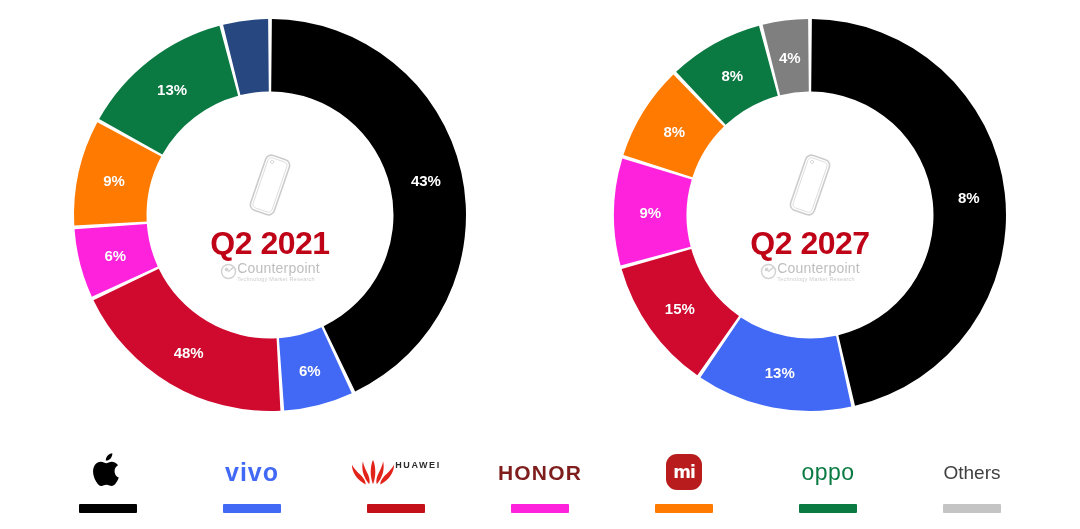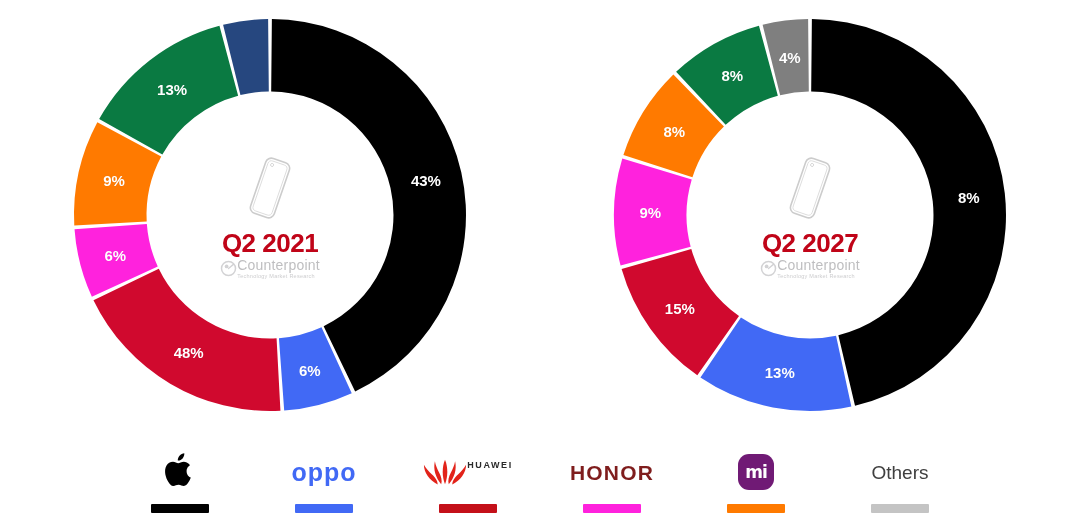--- a/index.html
+++ b/index.html
@@ -38,21 +38,21 @@
     left: 0; top: 0;
     width: 420px; height: 415px;
     display: flex;
     flex-direction: column;
     align-items: center;
     justify-content: center;
     pointer-events: none;
   }
   .phone-icon { margin-bottom: 6px; }
   .period-title {
-    font-size: 26px;
+    font-size: 32px;
     font-weight: bold;
     color: #c00418;
     letter-spacing: -0.5px;
     line-height: 1;
     margin-bottom: 2px;
     white-space: nowrap;
   }
   .cp-logo {
     display: flex;
     align-items: center;
@@ -139,21 +139,21 @@
   .huawei-mark { display: flex; flex-direction: row; align-items: flex-start; }
   .huawei-word {
     font-size: 9px;
     font-weight: bold;
     color: #2b2b2b;
     letter-spacing: 1.6px;
     margin-top: 1px;
   }
   .mi-badge {
     width: 36px; height: 36px;
-    background: #701a75;
+    background: #b91c1c;
     border-radius: 11px;
     display: flex;
     align-items: center;
     justify-content: center;
   }
   .mi-text {
     color: #ffffff;
     font-size: 17px;
     font-weight: bold;
     letter-spacing: -1px;
@@ -272,21 +272,21 @@
         <svg width="34" height="40" viewBox="0 0 34 40">
           <path d="M19.6 6.4c1.1-1.4 1.9-3.3 1.7-5.2-1.6.07-3.6 1.1-4.8 2.5-1 1.2-1.9 3.1-1.7 4.9 1.8.14 3.7-.9 4.8-2.2z" fill="#000"></path>
           <path d="M21.3 9.7c-2.6-.15-4.8 1.5-6.1 1.5-1.3 0-3.2-1.4-5.2-1.4-2.7.04-5.2 1.6-6.6 4-2.8 4.9-.7 12.2 2 16.2 1.3 1.9 2.9 4.1 5 4 2-.08 2.8-1.3 5.2-1.3 2.4 0 3.1 1.3 5.2 1.3 2.2-.04 3.5-2 4.8-3.9 1.5-2.2 2.1-4.4 2.2-4.5-.05-.02-4.2-1.6-4.2-6.4-.04-4 3.2-5.9 3.4-6-1.9-2.8-4.8-3.1-5.7-3.5z" fill="#000"></path>
         </svg>
       </div>
       <div class="legend-swatch" style="background:#000000"></div>
     </div>
 
     <div class="legend-item">
       <div class="legend-mark">
-        <span class="brand-vivo">oppo</span>
+        <span class="brand-vivo">vivo</span>
       </div>
       <div class="legend-swatch" style="background:#4169f5"></div>
     </div>
 
     <div class="legend-item">
       <div class="legend-mark">
         <div class="huawei-mark">
           <svg width="44" height="26" viewBox="0 0 44 26">
             <g fill="#e2231a">
               <path d="M22 25.2c-1.5-3.6-2.3-8.1-2.3-12.2 0-4.3.8-8.6 2.3-12.2 1.5 3.6 2.3 7.9 2.3 12.2 0 4.1-.8 8.6-2.3 12.2z"></path>
@@ -311,20 +311,26 @@
 
     <div class="legend-item">
       <div class="legend-mark">
         <div class="mi-badge">
           <span class="mi-text">mi</span>
         </div>
       </div>
       <div class="legend-swatch" style="background:#ff7a00"></div>
     </div>
 
+    <div class="legend-item">
+      <div class="legend-mark">
+        <span class="brand-oppo">oppo</span>
+      </div>
+      <div class="legend-swatch" style="background:#0a7a42"></div>
+    </div>
 
     <div class="legend-item">
       <div class="legend-mark">
         <span class="brand-others">Others</span>
       </div>
       <div class="legend-swatch" style="background:#c4c4c4"></div>
     </div>
 
   </div>
 </div>

